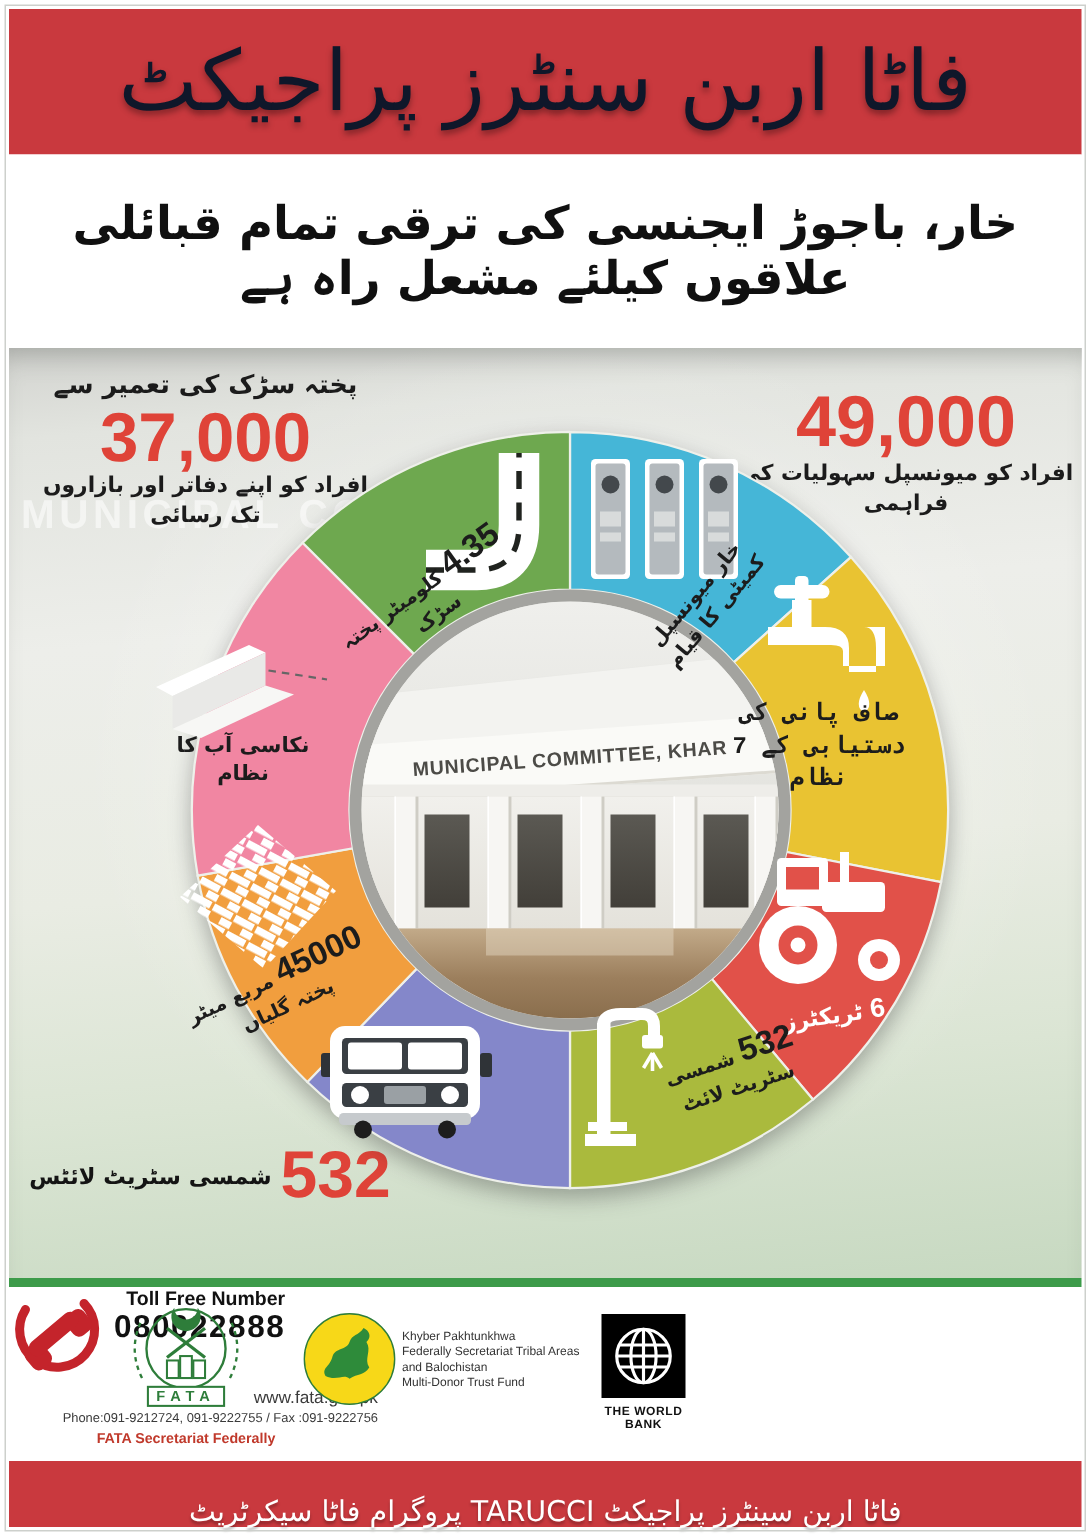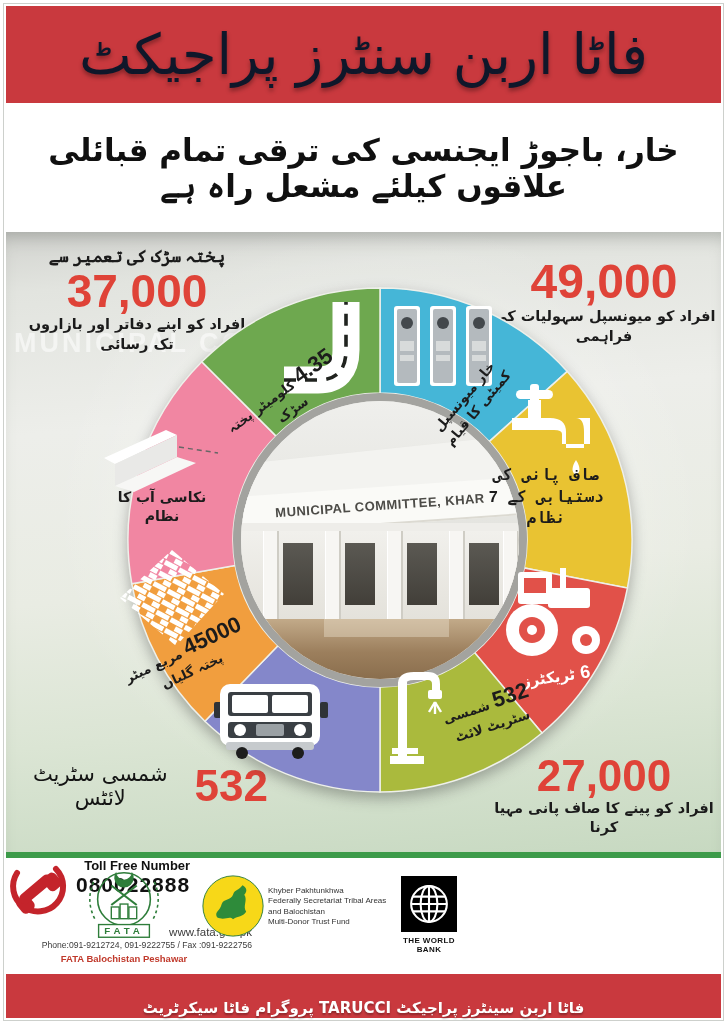--- a/index.html
+++ b/index.html
@@ -22,34 +22,34 @@
   .main-area{position:absolute;left:6px;top:232px;width:715px;height:620px;
       background:
         radial-gradient(ellipse at 52% 45%, rgba(255,255,255,.55), rgba(255,255,255,0) 62%),
         linear-gradient(175deg,#d2d3cf 0%,#e2e4df 9%,#edeeea 30%,#e9ece3 55%,#dbe5d4 76%,#c7d9c1 100%);
       box-shadow:inset 0 14px 18px -10px rgba(90,95,90,.4);}
   .watermark{position:absolute;left:8px;top:96px;font-size:27px;font-weight:bold;letter-spacing:3px;
              color:rgba(255,255,255,.55);font-family:"Liberation Sans",sans-serif;}
 
   
   .stat{position:absolute;text-align:center;}
-  .stat .pre{font-size:17px;font-weight:bold;color:#1b1b1b;line-height:1.3;font-family:Liberation Serif, serif;}
+  .stat .pre{font-size:17px;font-weight:bold;color:#1b1b1b;line-height:1.3;}
   .stat .value{font-family:"Liberation Sans",sans-serif;font-weight:bold;color:#df4338;line-height:1.02;}
   .stat .post{font-size:14.5px;font-weight:bold;color:#1b1b1b;line-height:1.35;}
   .stat-tl{left:12px;top:14px;width:238px;}
   .stat-tl .value{font-size:46px;}
   .stat-tr{left:478px;top:26px;width:240px;}
   .stat-tr .value{font-size:48px;}
   .stat-br{left:478px;top:522px;width:240px;}
   .stat-br .value{font-size:44px;}
   .stat-bl{left:6px;top:530px;width:256px;}
   .stat-bl .pre{font-size:12.5px;}
   .bl-row{display:flex;direction:rtl;align-items:center;justify-content:center;gap:6px;}
   .bl-row .value{font-size:44px;}
-  .bl-row .bl-label{font-size:21px;font-weight:normal;color:#141414;}
+  .bl-row .bl-label{font-size:15px;font-weight:bold;color:#141414;}
 
   
   .donut-wrap{position:absolute;left:112px;top:46px;width:524px;height:524px;}
   #donut-svg{position:absolute;left:0;top:0;filter:drop-shadow(0 6px 7px rgba(40,40,40,.35));}
   .center-photo{position:absolute;left:115px;top:115px;width:278px;height:278px;border-radius:50%;
                 border:8px solid #a3a39f;overflow:hidden;background:#e6e6e2;z-index:5;}
   .ph-sky{position:absolute;inset:0;background:linear-gradient(#efefec,#e2e2dd 55%,#dadad4);}
   .ph-roof{position:absolute;left:-24px;top:48px;width:340px;height:56px;background:#f3f3f0;
            transform:rotate(-6deg);box-shadow:0 2px 3px rgba(0,0,0,.12);}
   .ph-sign{position:absolute;left:0;top:86px;width:100%;height:36px;background:#fafaf7;
@@ -104,21 +104,21 @@
   .phone-group{left:470px;top:8px;width:246px;text-align:right;}
   .phone-row{display:flex;justify-content:flex-start;gap:6px;}
   .tollfree-label{font-size:13px;font-weight:bold;color:#111111;}
   .tollfree-number{font-size:21px;font-weight:bold;color:#111111;letter-spacing:1px;line-height:1.1;}
   .website{font-size:11.5px;color:#3b3b3b;margin-top:4px;}
   .phone-fax{font-size:8.6px;color:#3b3b3b;margin-top:2px;}
 
   
   .bottom-band{position:absolute;left:6px;top:974px;width:715px;height:44px;background:#c9393e;
                display:flex;align-items:center;justify-content:center;}
-  .bottom-text{color:#ffffff;font-size:15px;font-weight:bold;text-shadow:0 2px 2px rgba(0,0,0,.3);margin-top:24px;}
+  .bottom-text{color:#ffffff;font-size:19px;font-weight:normal;text-shadow:0 2px 2px rgba(0,0,0,.3);margin-top:24px;}
 </style>
 </head>
 <body>
 
 <div class="poster">
   <div class="frame"></div>
 
   <div class="header-band">
     <div class="header-title urdu">فاٹا اربن سنٹرز پراجیکٹ</div>
   </div>
@@ -134,24 +134,20 @@
       <div class="pre urdu">پختہ سڑک کی تعمیر سے</div>
       <div class="value">37,000</div>
       <div class="post urdu">افراد کو اپنے دفاتر اور بازاروں تک رسائی</div>
     </div>
 
     <div class="stat stat-tr">
       <div class="value">49,000</div>
       <div class="post urdu">افراد کو میونسپل سہولیات کی فراہمی</div>
     </div>
 
-    <div class="stat stat-br">
-      <div class="value">27,000</div>
-      <div class="post urdu">افراد کو پینے کا صاف پانی مہیا کرنا</div>
-    </div>
 
     <div class="stat stat-bl">
       <div class="bl-row">
         <span class="value">532</span>
         <span class="bl-label urdu">شمسی سٹریٹ لائٹس</span>
       </div>
     </div>
 
     <div class="donut-wrap">
       <svg id="donut-svg" viewBox="0 0 524 524" width="524" height="524">
@@ -332,21 +328,21 @@
         <line x1="27" y1="22" x2="53" y2="42" stroke="#2e7d3a" stroke-width="2.2"></line>
         <line x1="53" y1="22" x2="27" y2="42" stroke="#2e7d3a" stroke-width="2.2"></line>
         <g fill="none" stroke="#2e7d3a" stroke-width="1.4">
           <rect x="27" y="44" width="8" height="12"></rect>
             <rect x="36" y="41" width="8" height="15"></rect>
             <rect x="45" y="44" width="8" height="12"></rect>
         </g>
         <rect x="14" y="62" width="52" height="13" fill="#ffffff" stroke="#2e7d3a" stroke-width="1.4"></rect>
         <text x="40" y="72" text-anchor="middle" font-size="10" font-weight="bold" fill="#2e7d3a" letter-spacing="4" font-family="Liberation Sans, sans-serif">FATA</text>
       </svg>
-      <div class="fata-caption">FATA Balochistan Peshawar</div>
+      <div class="fata-caption">FATA Secretariat Federally</div>
     </div>
 
     <div class="logo-group mdtf-group">
       <svg width="64" height="64" viewBox="0 0 68 68">
         <circle cx="34" cy="34" r="32" fill="#f7d818" stroke="#2e7d3a" stroke-width="1"></circle>
         <path d="M44,12 C40,18 36,16 34,22 C32,28 24,26 22,32 C20,40 14,40 17,46 C25,50 30,44 34,48 C40,44 44,46 48,40 C44,34 50,28 46,22 C50,18 48,14 44,12 Z" fill="#2e8b3a"></path>
       </svg>
     </div>
     <div class="mdtf-caption">
       <div>Khyber Pakhtunkhwa</div>

